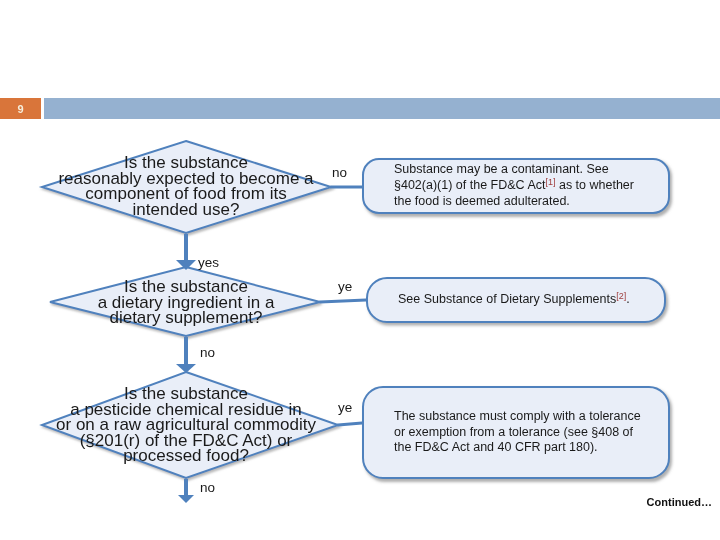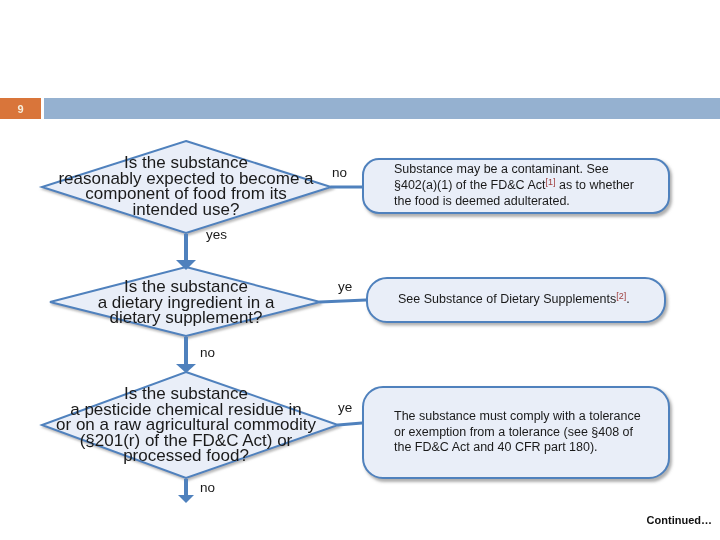--- a/index.html
+++ b/index.html
@@ -57,21 +57,21 @@
   }
   .pre { white-space: pre-line; }
   .sup {
     font-size: 9px; color: var(--sup_red);
     position: relative; top: -4px;
   }
   .edge-label {
     position: absolute; font-size: 13.5px; color: var(--text_dark);
   }
   .continued {
-    position: absolute; right: 8px; top: 514px;
+    position: absolute; right: 8px; top: 496px;
     font-size: 11px; font-weight: bold; color: #111111;
   }
 </style>
 </head>
 <body>
 
 <div class="slide">
 
   <div class="badge">
     <span>9</span>
@@ -130,20 +130,20 @@
     </div>
   </div>
 
   <div class="rbox" style="left:362px; top:386px; width:308px; height:93px; border-radius:21px;">
     <div class="rbox-text pre">The substance must comply with a tolerance
 or exemption from a tolerance (see §408 of
 the FD&amp;C Act and 40 CFR part 180).</div>
   </div>
 
   <div class="edge-label" style="left:332px; top:165px;">no</div>
-  <div class="edge-label" style="left:198px; top:227px;margin-left:8px;">yes</div>
+  <div class="edge-label" style="left:198px; top:255px;">yes</div>
   <div class="edge-label" style="left:338px; top:279px;">ye</div>
   <div class="edge-label" style="left:200px; top:345px;">no</div>
   <div class="edge-label" style="left:338px; top:400px;">ye</div>
   <div class="edge-label" style="left:200px; top:480px;">no</div>
 
   <div class="continued">Continued…</div>
 </div>
 
 </body></html>

